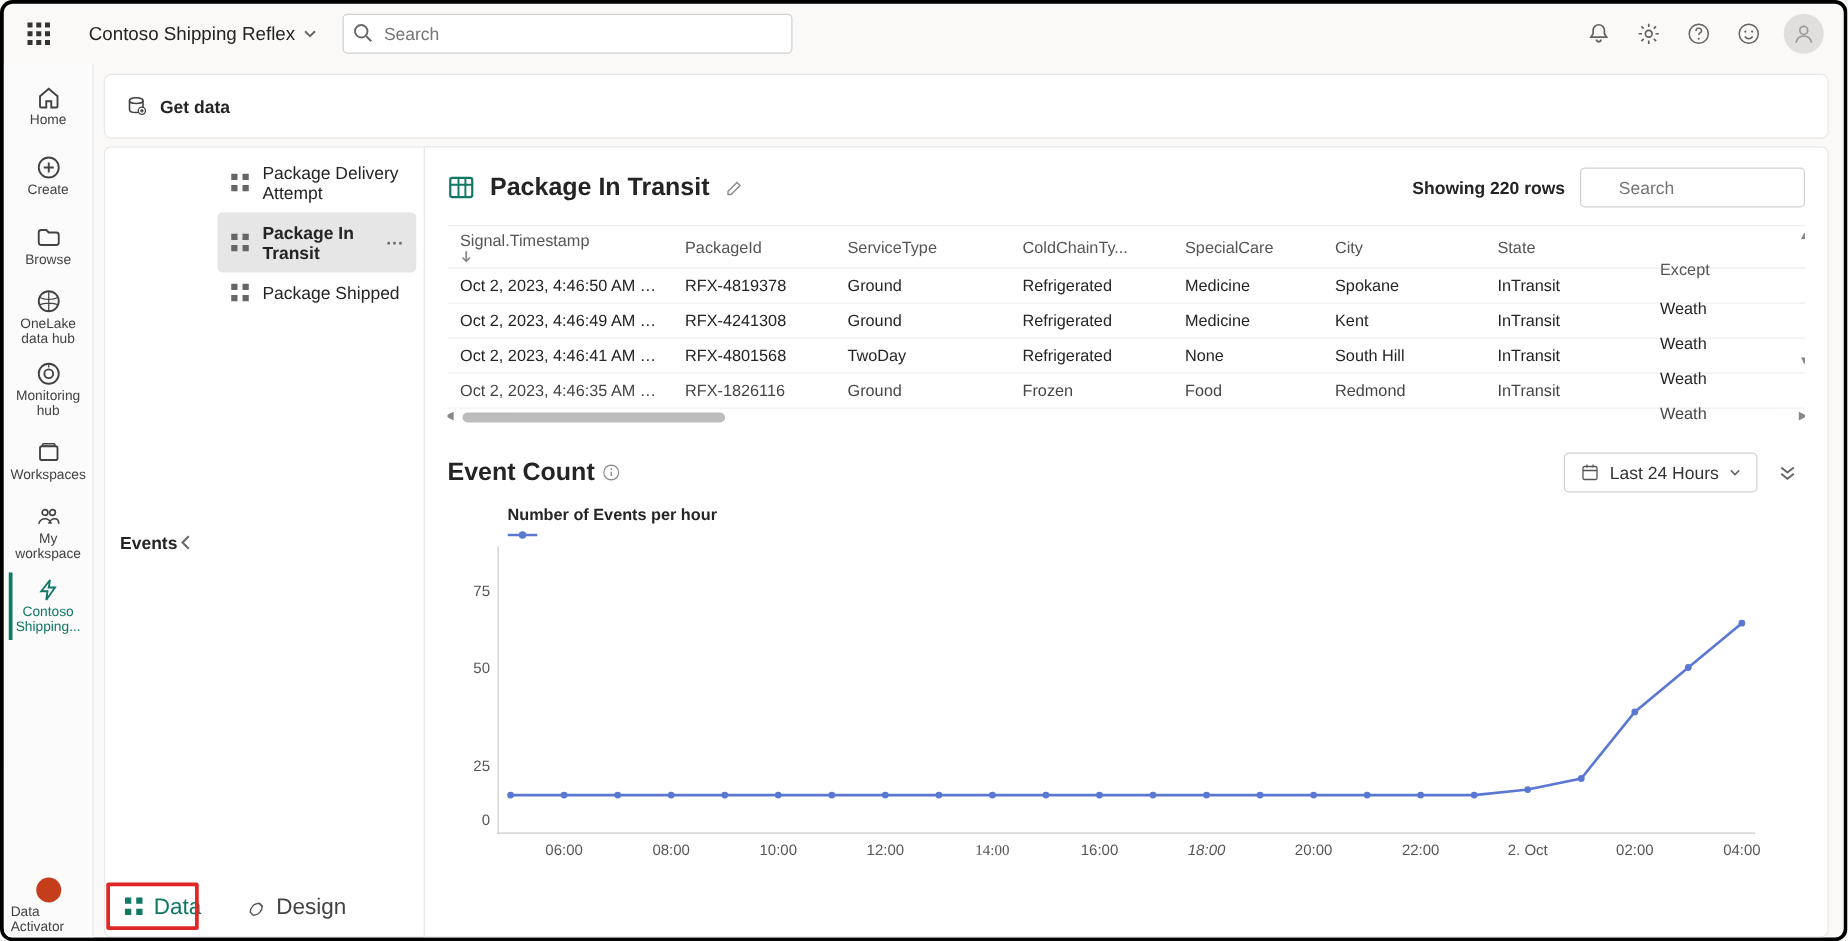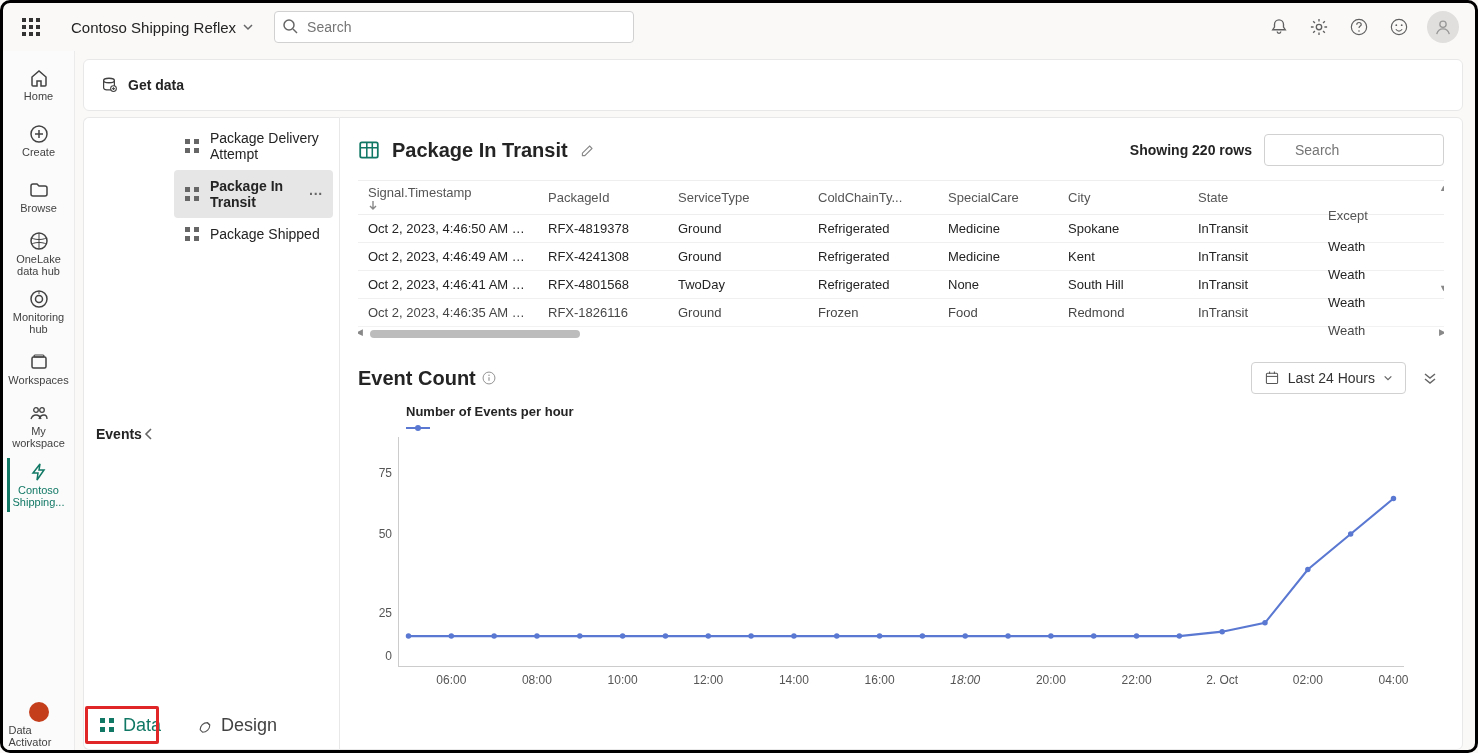--- a/index.html
+++ b/index.html
@@ -598,21 +598,21 @@
                   <circle cx="950" cy="58.70588235294119" r="2.6" fill="#5a78d1"></circle>
                 </svg>
             <div class="y-axis-label" style="top: 95%;">0</div>
                 <div class="y-axis-label" style="top: 68.5294%; margin-top: 18px;">25</div>
                 <div class="y-axis-label" style="top: 42.0588%;">50</div>
                 <div class="y-axis-label" style="top: 15.5882%;">75</div>
                 <div class="x-axis-label" style="left: 5.29891%;">06:00</div>
                 <div class="x-axis-label" style="left: 13.8134%;">08:00</div>
                 <div class="x-axis-label" style="left: 22.3279%;">10:00</div>
                 <div class="x-axis-label" style="left: 30.8424%;">12:00</div>
-                <div class="x-axis-label" style="left: 39.3569%;">14:00</div>
+                <div class="x-axis-label" style="left: 39.3569%; font-family: Liberation Serif, serif;">14:00</div>
                 <div class="x-axis-label" style="left: 47.8714%;">16:00</div>
                 <div class="x-axis-label" style="left: 56.3859%; font-style: italic;">18:00</div>
                 <div class="x-axis-label" style="left: 64.9004%;">20:00</div>
                 <div class="x-axis-label" style="left: 73.4149%;">22:00</div>
                 <div class="x-axis-label" style="left: 81.9293%;">2. Oct</div>
                 <div class="x-axis-label" style="left: 90.4438%;">02:00</div>
                 <div class="x-axis-label" style="left: 98.9583%;">04:00</div>
               </div>
           </div>
 

